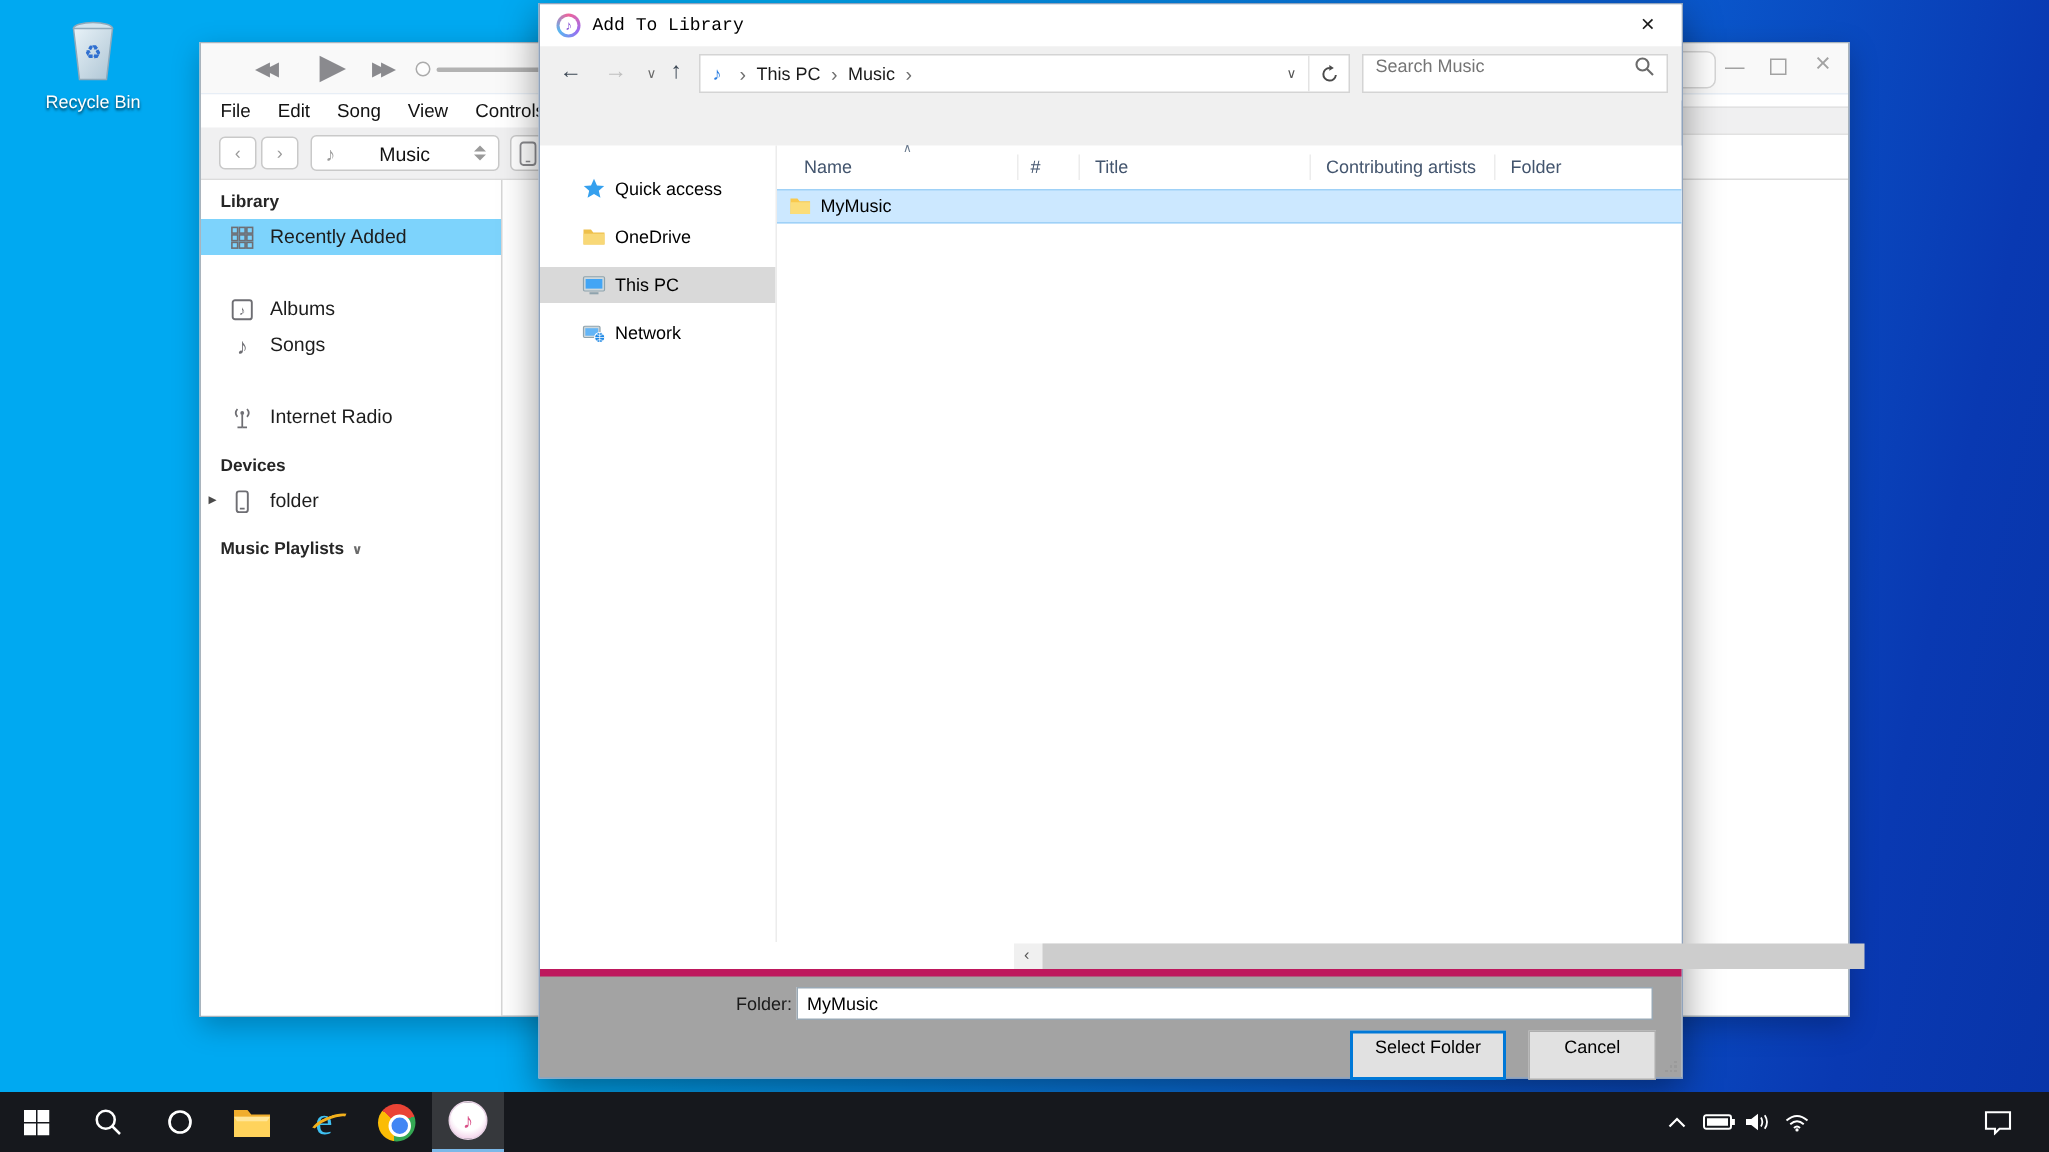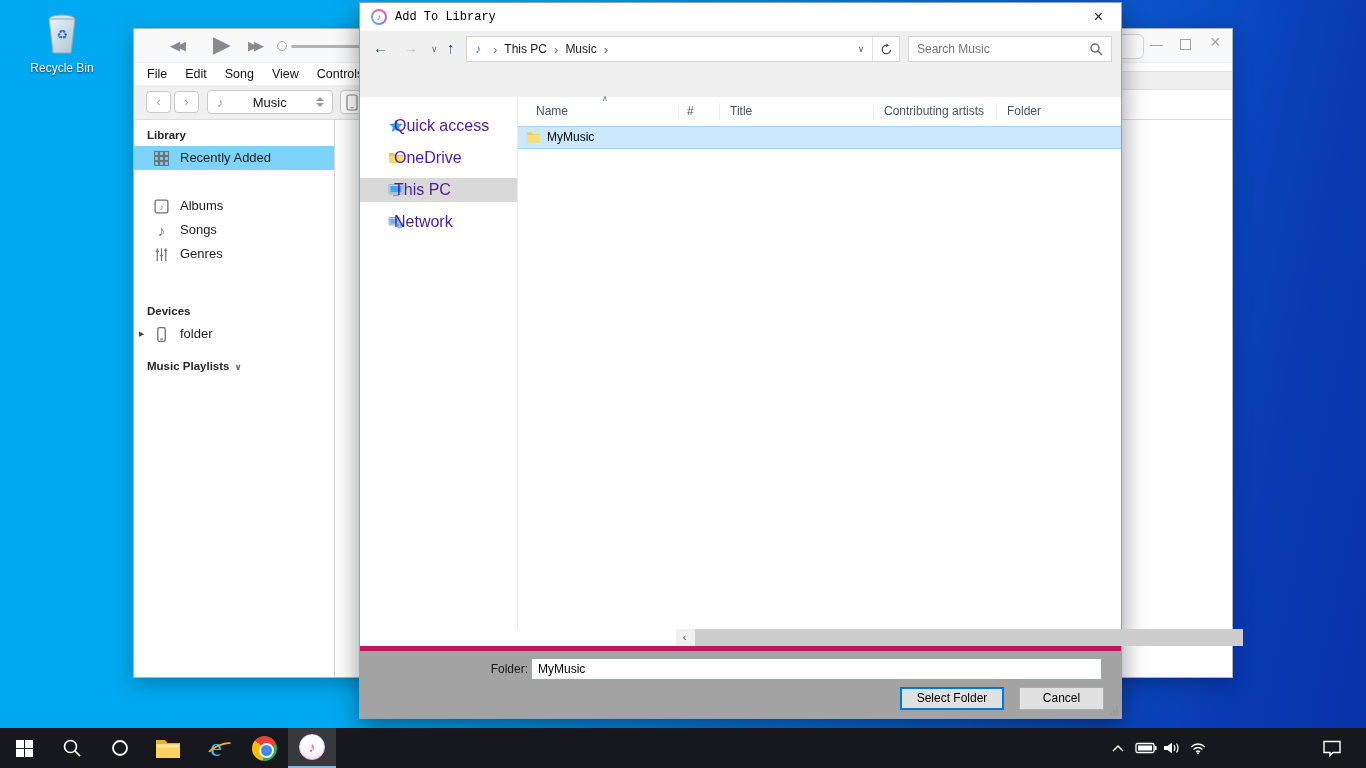--- a/index.html
+++ b/index.html
@@ -66,60 +66,60 @@
 
   .dlg-nav { position:absolute; left:0; top:28px; right:0; height:36px; background:#f0f0f0; }
   .nav-arrow { position:absolute; top:8px; font-size:15px; }
   .addr-group { position:absolute; left:106px; top:5px; width:434px; height:26px; background:#fff; border:1px solid #d4d4d4; display:flex; align-items:center; }
   .crumb-note { color:#2a7de1; font-size:12px; margin:0 5px 0 8px; }
   .crumb-sep { color:#707070; font-size:13px; margin:0 7px; }
   .crumb-item { font-size:12px; color:#1a1a1a; }
   .addr-spacer { flex:1; }
   .addr-chev { width:22px; text-align:center; color:#555; font-size:9px; }
   .addr-refresh { width:27px; height:100%; border-left:1px solid #e3e3e3; display:flex; align-items:center; justify-content:center; }
-  .searchbox { position:absolute; left:548px; top:5px; width:204px; height:26px; background:#fff; border:1px solid #d4d4d4; display:flex; align-items:center; }
+  .searchbox { position:absolute; left:548px; top:5px; width:204px; height:26px; background:#fff; border:1px solid #d4d4d4; display:flex; align-items:flex-start; }
   .searchbox input { flex:1; border:0; outline:none; font:12px "Liberation Sans","DejaVu Sans",sans-serif; color:#1a1a1a; padding-left:8px; background:transparent; }
   .searchbox input::placeholder { color:#757575; }
   .search-mag { margin-right:8px; }
 
   .dlg-cmdbar { position:absolute; left:0; top:64px; right:0; height:30px; background:#f5f6f7; border-bottom:1px solid #e6e6e6; }
   .cmd-organise { position:absolute; left:24px; line-height:29px; font-size:12px; color:#1d1d1d; }
   .cmd-newfolder { position:absolute; left:115px; line-height:29px; font-size:12px; color:#1d1d1d; }
   .caret { font-size:8px; color:#555; margin-left:6px; }
   .cmd-view { position:absolute; right:84px; top:9px; }
   .cmd-view-caret { position:absolute; right:64px; top:10px; font-size:8px; color:#555; }
   .cmd-help { position:absolute; right:16px; top:5px; width:19px; height:19px; border-radius:50%; background:#1273d4; color:#fff;
     font-size:12px; font-weight:bold; text-align:center; line-height:19px; }
 
   .dlg-main { position:absolute; left:0; top:94px; right:0; bottom:72px; background:#fff; }
   .side-divider { position:absolute; left:157px; top:0; bottom:18px; width:1px; background:#ececec; }
   .nav-item { position:absolute; left:0; width:157px; height:24px; }
   .nav-item.sel { background:#d9d9d9; }
   .nav-item .ic { position:absolute; left:28px; top:4px; width:16px; height:16px; }
-  .nav-item .lbl { position:absolute; left:34px; line-height:24px; font-size:16px; color:#4c1d95; }
+  .nav-item .lbl { position:absolute; left:50px; line-height:24px; font-size:12px; color:#000000; }
 
   .list { position:absolute; left:158px; top:0; right:0; bottom:0; }
   .col-h { position:absolute; top:3px; height:22px; line-height:22px; font-size:12px; color:#43556e; }
   .col-sep { position:absolute; top:6px; height:17px; width:1px; background:#ececec; }
   .sort-chev { position:absolute; left:84px; top:-3px; font-size:8px; color:#6a7a8e; }
   .file-row { position:absolute; left:0; right:0; top:29px; height:23px; background:#cce8ff;
     border-top:1px solid #9fd1f7; border-bottom:1px solid #9fd1f7; }
   .file-row .ic { position:absolute; left:8px; top:3px; width:15px; height:14px; }
   .file-row .lbl { position:absolute; left:29px; line-height:21px; font-size:12px; color:#000; }
 
   .hscroll { position:absolute; left:158px; right:1px; top:532px; height:17px; background:#f0f0f0; display:flex; }
   .hs-arrow { width:17px; text-align:center; line-height:17px; font-size:11px; color:#555; }
   .hs-track { flex:1; position:relative; }
   .hs-thumb { position:absolute; left:2px; top:0; width:548px; height:17px; background:#cdcdcd; }
 
   .dlg-bottom { position:absolute; left:0; right:0; bottom:0; height:72px; background:#a3a3a3; border-top:5px solid #be185d; }
   .folder-label { position:absolute; left:108px; top:7px; width:60px; text-align:right; line-height:22px; font-size:12px; color:#1a1a1a; }
   .folder-input { position:absolute; left:171px; right:19px; top:7px; height:22px; border:1px solid #99a8b4; background:#fff;
     font:12px "Liberation Sans","DejaVu Sans",sans-serif; color:#000; padding-left:6px; outline:none; }
-  .btn { position:absolute; top:36px; height:23px; background:#e1e1e1; border:1px solid #adadad; text-align:center; font-size:12px; color:#000; }
+  .btn { position:absolute; top:36px; height:33px; background:#e1e1e1; border:1px solid #adadad; text-align:center; font-size:12px; color:#000; }
   .btn-select { left:540px; width:104px; border:2px solid #0078d7; line-height:19px; }
   .btn-cancel { left:659px; width:85px; line-height:21px; }
   .grip { position:absolute; right:3px; bottom:3px; width:8px; height:8px;
     background:radial-gradient(circle 1px at 7px 1px,#9a9a9a 99%,transparent),
                radial-gradient(circle 1px at 7px 4px,#9a9a9a 99%,transparent),
                radial-gradient(circle 1px at 4px 4px,#9a9a9a 99%,transparent),
                radial-gradient(circle 1px at 7px 7px,#9a9a9a 99%,transparent),
                radial-gradient(circle 1px at 4px 7px,#9a9a9a 99%,transparent),
                radial-gradient(circle 1px at 1px 7px,#9a9a9a 99%,transparent); }
 
@@ -229,34 +229,34 @@
         <span class="lbl">Albums</span>
       </div>
 
       <div class="it-item" style="top:98px">
         <svg class="ic" viewBox="0 0 16 16">
           <text x="8" y="13" text-anchor="middle" font-size="14" fill="#6e6e73">♪</text>
           </svg>
         <span class="lbl">Songs</span>
       </div>
 
-      <div class="it-item" style="top:122px">
+
+      <div class="it-item" style="top:146px">
         <svg class="ic" viewBox="0 0 16 16">
           <g stroke="#6e6e73" stroke-width="1.1" fill="none">
-            <line x1="4" y1="2" x2="4" y2="14"></line>
-              <line x1="8" y1="2" x2="8" y2="14"></line>
-              <line x1="12" y1="2" x2="12" y2="14"></line>
-            <line x1="2.5" y1="5" x2="5.5" y2="5"></line>
-              <line x1="6.5" y1="9" x2="9.5" y2="9"></line>
-              <line x1="10.5" y1="4" x2="13.5" y2="4"></line>
+            <line x1="8" y1="6" x2="8" y2="14"></line>
+              <line x1="8" y1="14" x2="5" y2="14"></line>
+              <line x1="8" y1="14" x2="11" y2="14"></line>
+            <path d="M5 2.5 q-2.2 2.5 0 5"></path>
+              <path d="M11 2.5 q2.2 2.5 0 5"></path>
           </g>
-          </svg>
-        <span class="lbl">Genres</span>
-      </div>
-
+            <circle cx="8" cy="5" r="1.2" fill="#6e6e73"></circle>
+          </svg>
+        <span class="lbl">Internet Radio</span>
+      </div>
 
       <div class="it-h" style="top:185px">Devices</div>
 
       <div class="it-item" style="top:202px">
         <span class="it-disclose">▶</span>
         <svg class="ic" viewBox="0 0 16 16">
           <rect x="4.5" y="1.5" width="7" height="13" rx="1.5" fill="none" stroke="#6e6e73" stroke-width="1.2"></rect>
           <line x1="6.5" y1="12.3" x2="9.5" y2="12.3" stroke="#6e6e73" stroke-width="1"></line>
           </svg>
         <span class="lbl">folder</span>

